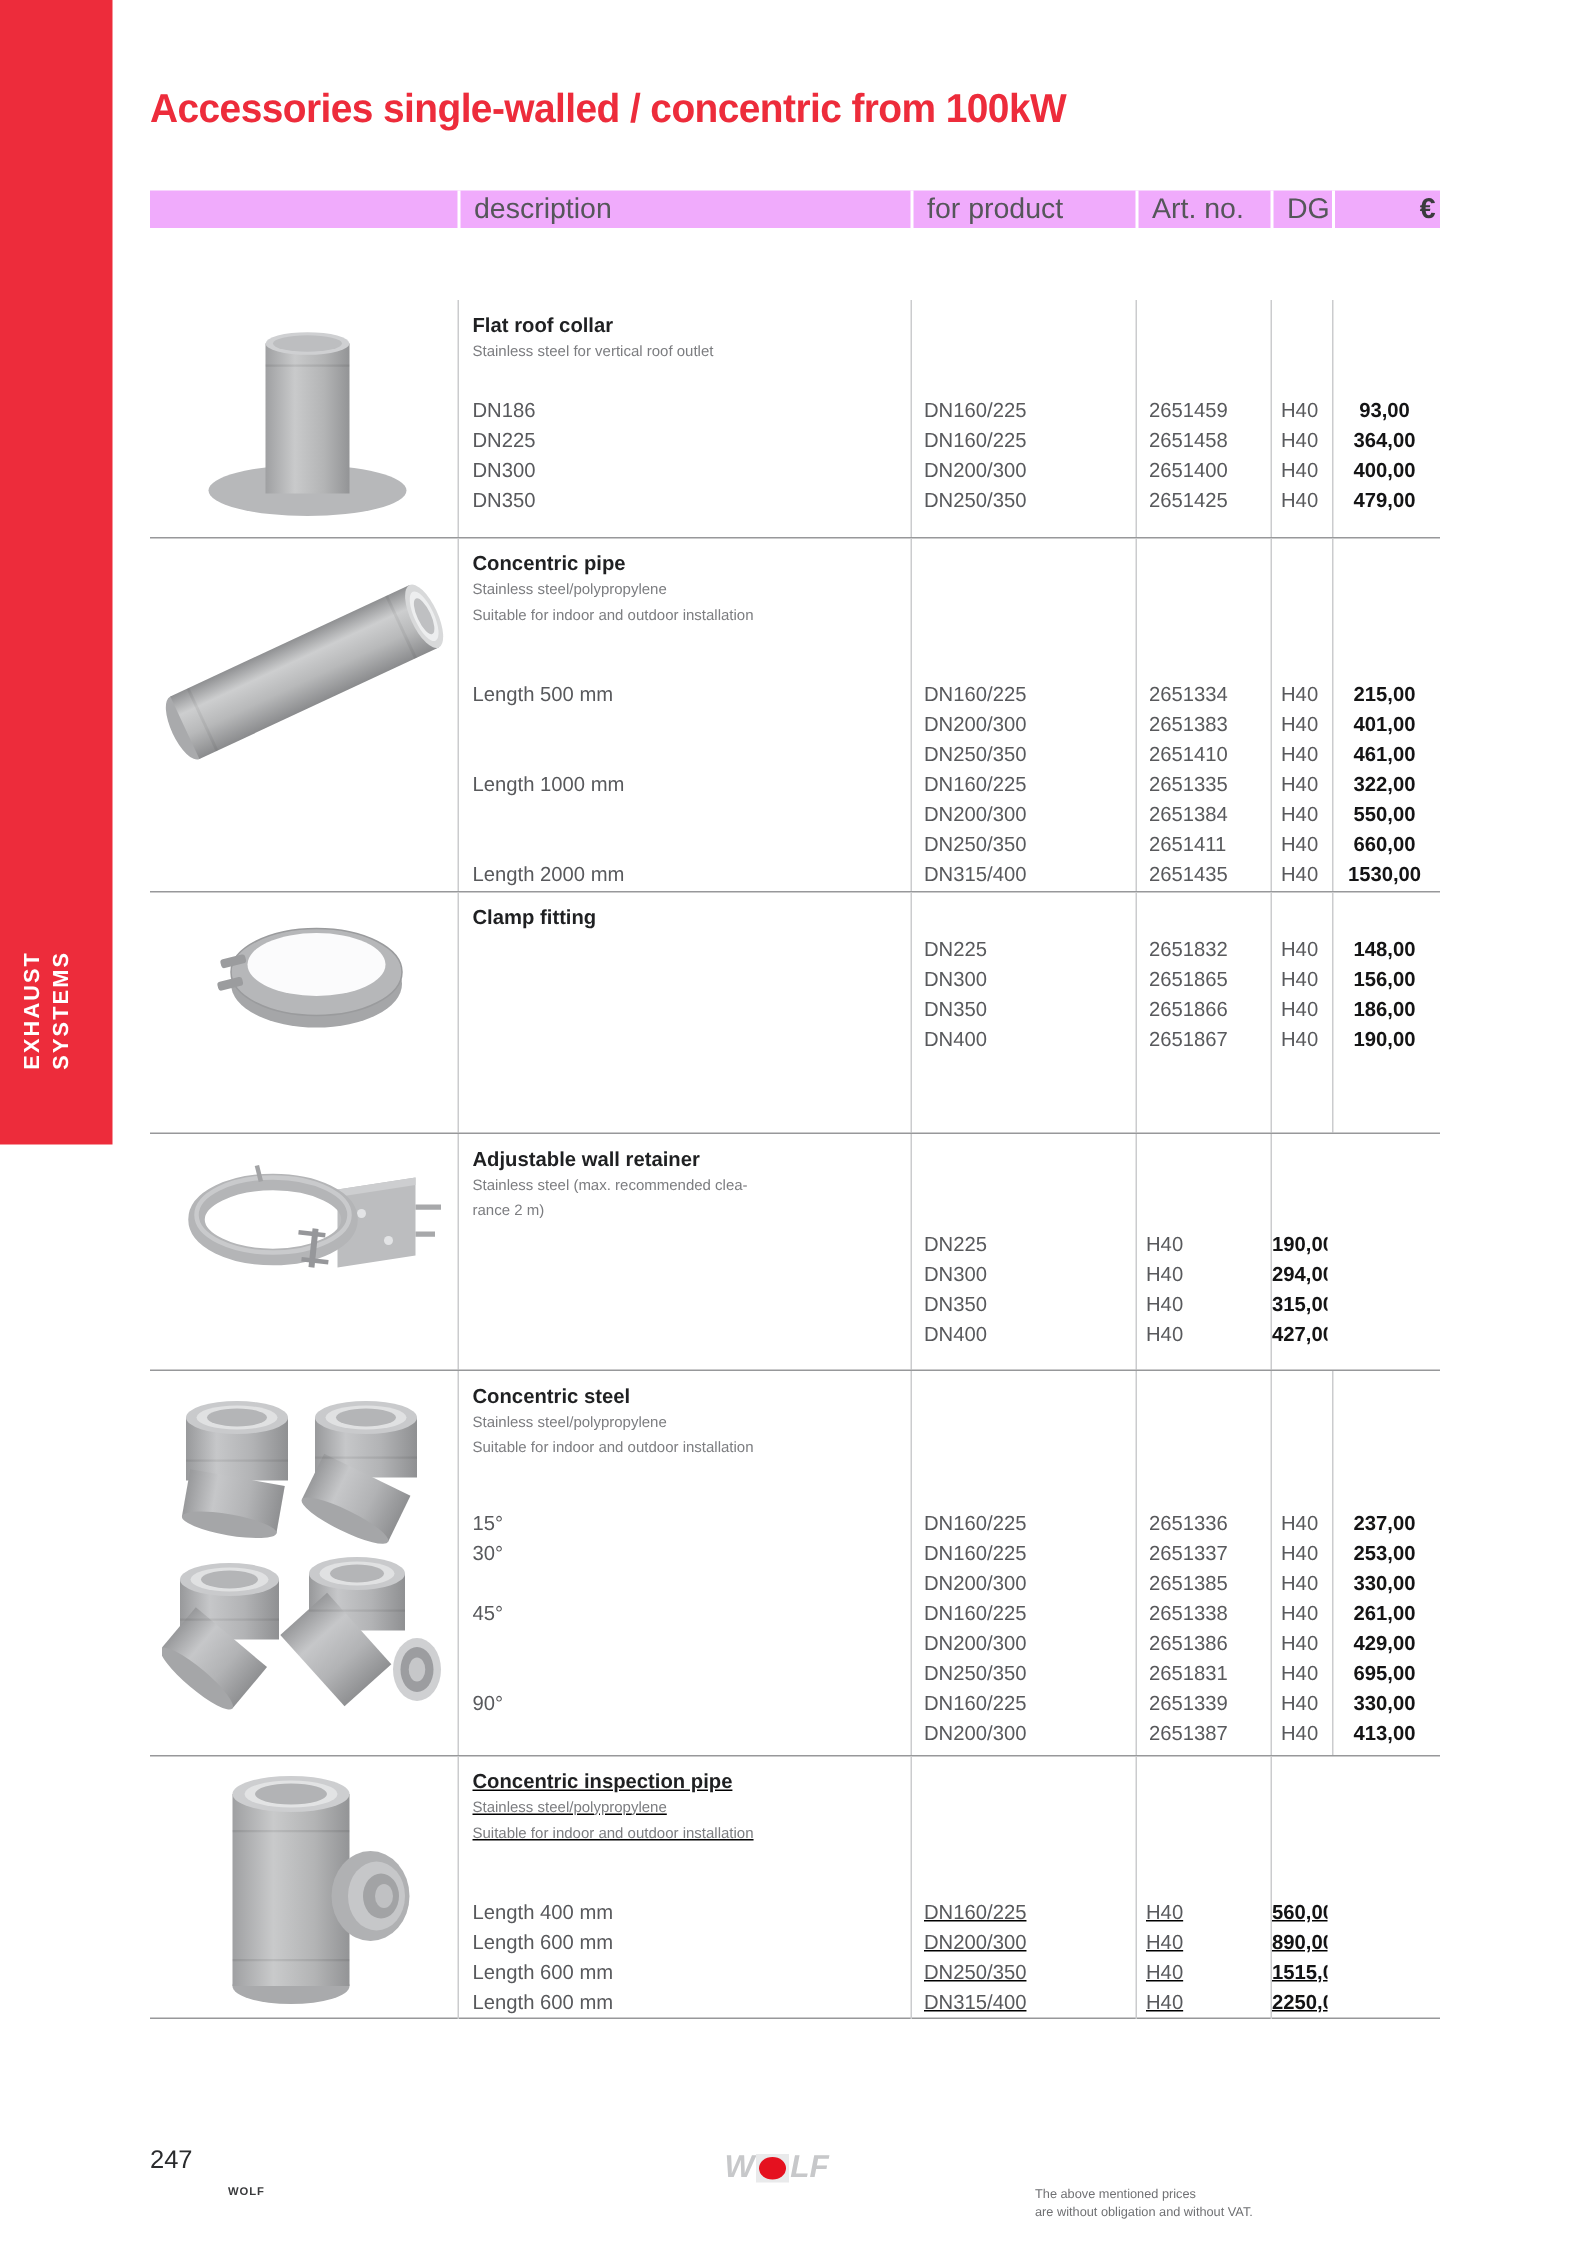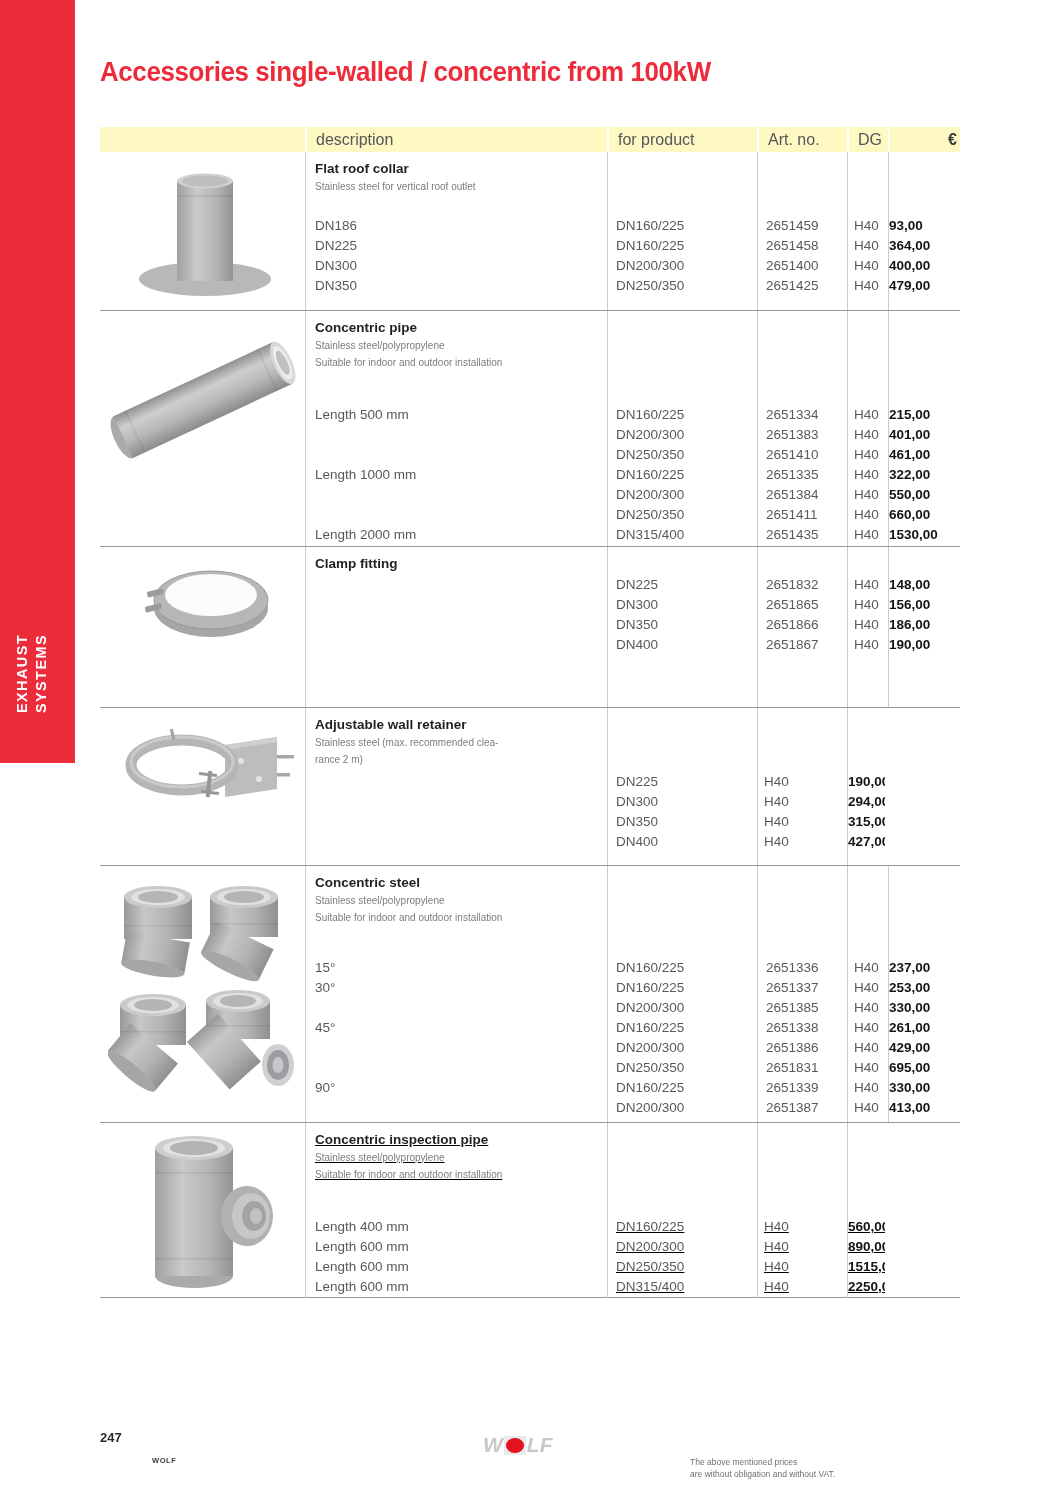--- a/index.html
+++ b/index.html
@@ -19,54 +19,54 @@
   
   .page-title {
     position:absolute; left:100px; top:57px;
     color:#ED2C3B; font-size:27px; font-weight:bold; letter-spacing:-0.4px;
     transform:scaleX(.96); transform-origin:left center; white-space:nowrap;
   }
   
   .catalog { position:absolute; left:100px; top:127px; width:860px; }
   .thead {
     display:grid; grid-template-columns:205px 302px 150px 90px 41px 72px;
-    height:25px; background:#fef9c3; font-size:16px; color:#55565A;
+    height:25px; background:#f0abfc; font-size:19px; color:#55565A;
   }
   .thead .hcell { box-sizing:border-box; height:100%; display:flex; align-items:center; padding-left:9px; }
   .thead .hcell + .hcell { border-left:2px solid #fff; }
   .thead .hcell.num { justify-content:flex-end; padding-right:3px; padding-left:0; font-weight:bold; color:#3A3B3D; }
 
   .section {
     position:relative; display:grid;
     grid-template-columns:205px 302px 150px 90px 41px 72px;
   }
   .section + .section { border-top:1px solid #97989A; }
   .section.last { border-bottom:1px solid #97989A; }
   .section > .cell { box-sizing:border-box; }
   .desc-cell, .col { border-left:1px solid #CBCCCE; }
-  .s1 { height:158px; --rt:64px; }
+  .s1 { height:158px;margin-top:48px; --rt:64px; }
   .s2 { height:235px; --rt:94px; }
   .s3 { height:160px; --rt:28px; }
   .s4 { height:157px; --rt:64px; }
   .s5 { height:256px; --rt:92px; }
   .s6 { height:174px;text-decoration:underline; --rt:94px; }
 
   .img-cell { display:flex; justify-content:center; align-items:flex-start; padding-top:7px; }
   .desc-cell { position:relative; padding:8px 10px 0 9px; }
   .sec-title { font-size:13.5px; font-weight:bold; color:#1F2022; line-height:17.5px; }
   .sub-line { font-size:10px; color:#7C7D80; line-height:17.5px; }
   .label-rows { position:absolute; top:var(--rt); left:9px; right:4px; }
   .rows .r { height:20px; line-height:20px; font-size:13.5px; color:#58595C; white-space:nowrap; overflow:hidden; }
   .col .rows { margin-top:var(--rt); padding-left:8px; }
   .col.dg-col .rows { padding-left:6px; }
-  .col.price-col .rows { padding-left:0; padding-right:3px; text-align:left; }
+  .col.price-col .rows { padding-left:0; padding-right:3px; text-align:center; }
   .price-col .r { font-weight:bold; color:#141415; }
 
   
-  .footer-pageno { position:absolute; left:100px; top:1430px; font-size:13px; font-weight:bold; color:#2A2B2D; }
+  .footer-pageno { position:absolute; left:100px; top:1430px; font-size:17px; font-weight:normal; color:#2A2B2D; }
   .footer-brand { position:absolute; left:152px; top:1436px; font-size:7.5px; font-weight:bold; letter-spacing:.6px; color:#3A3B3D;margin-top:20px; }
   .wolf-logo { position:absolute; left:483px; top:1433px; display:flex; align-items:center; font-style:italic; font-weight:bold; font-size:21px; letter-spacing:0px; color:#C7C8CA; }
   .wolf-logo .logo-o { position:relative; width:22px; height:19px; background:#E9EAEB; margin:0 1px; }
   .wolf-logo .logo-o::after { content:""; position:absolute; left:2px; top:2px; width:18px; height:15px; border-radius:50%; background:#E5111F; }
   .footer-note { position:absolute; left:690px; top:1431px; font-size:8.5px; line-height:11.5px; color:#6F7073;margin-top:26px; }
 
   
   .svg-lib { position:absolute; width:0; height:0; overflow:hidden; }
 </style>
 </head>

